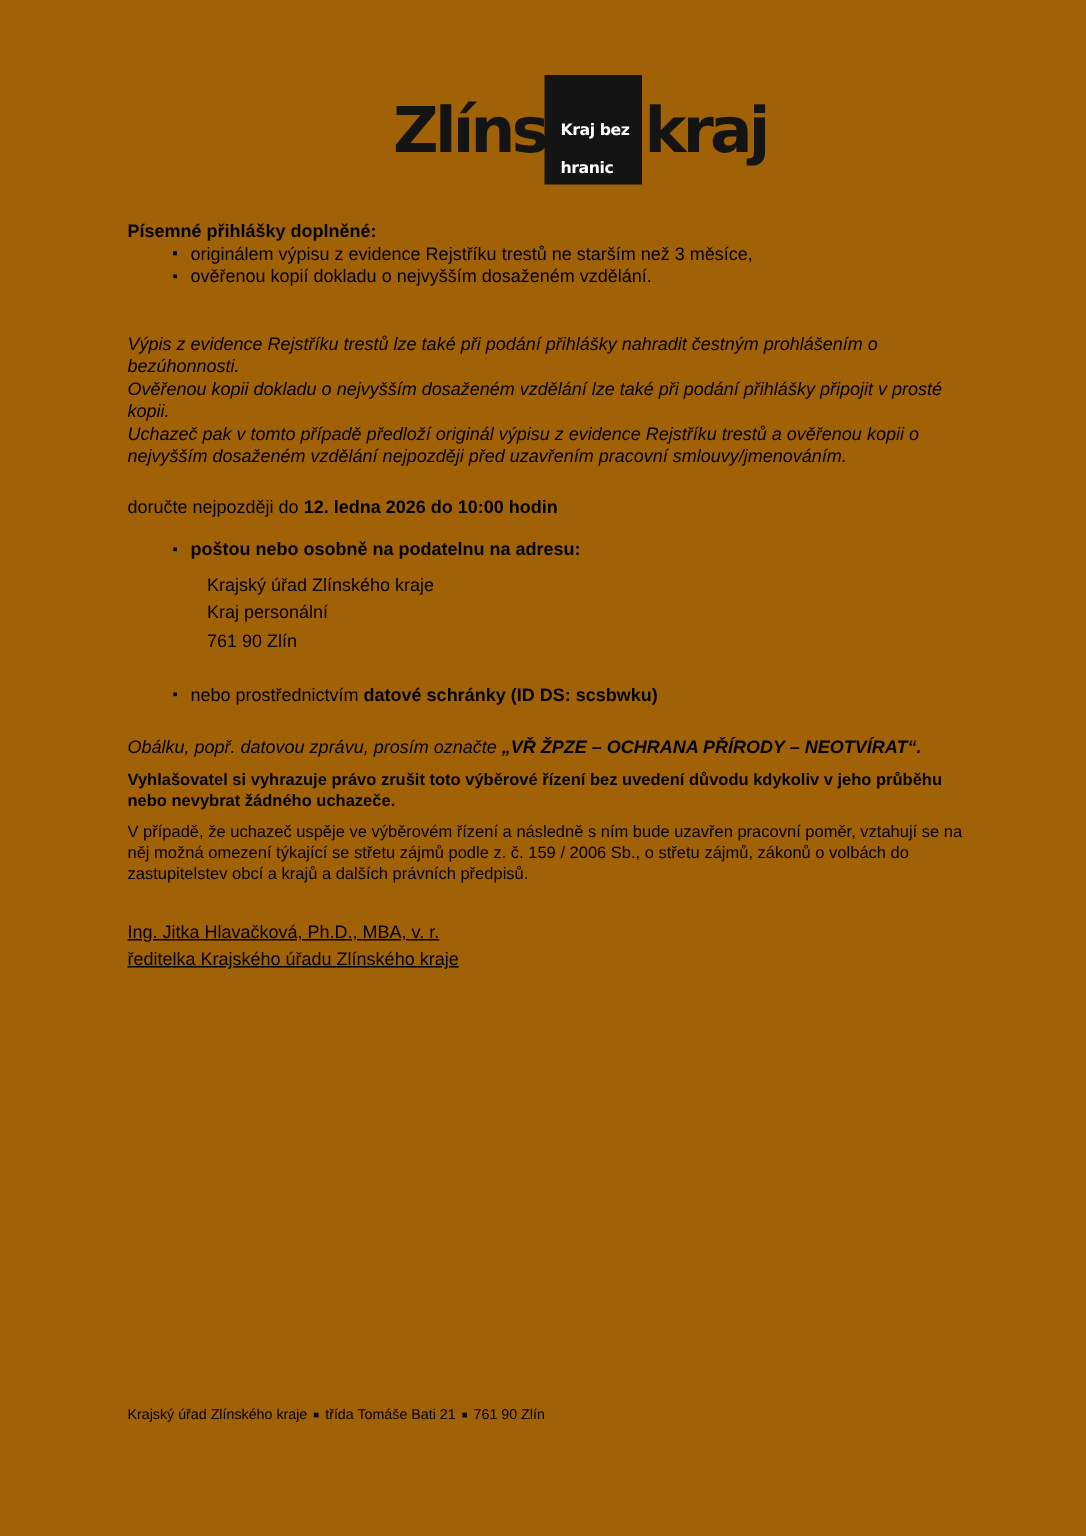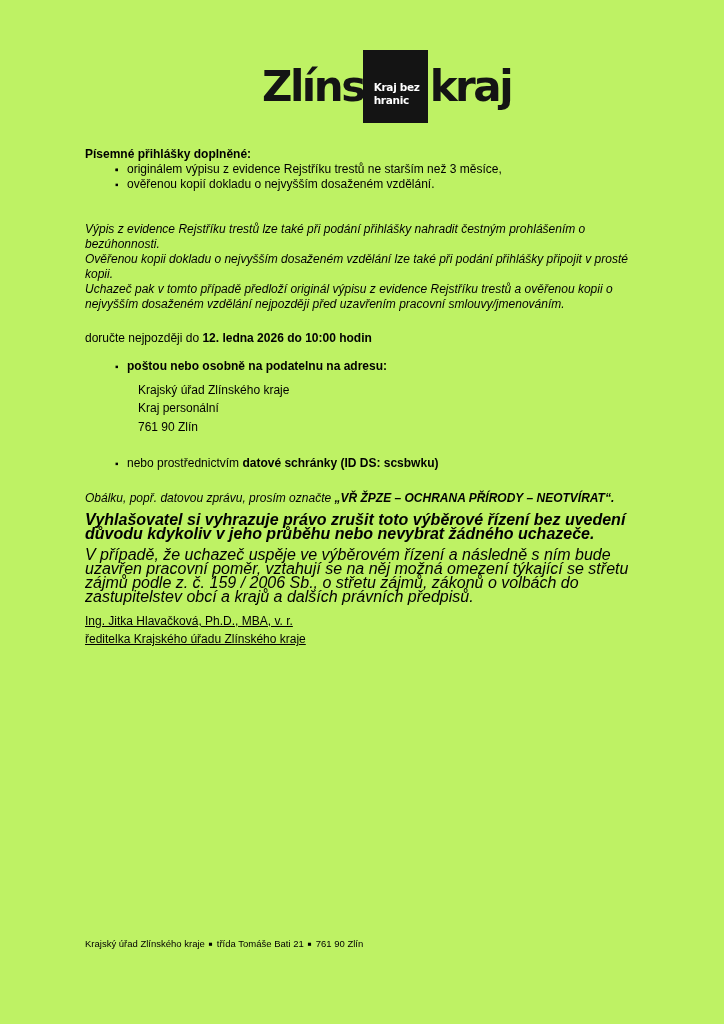--- a/index.html
+++ b/index.html
@@ -7,21 +7,21 @@
   body {
     width: 724px; height: 1024px;
     font-family: "Liberation Sans", sans-serif;
     color: #000000;
     position: relative;
     overflow: hidden;
   }
   .page {
     position: absolute; top: 0; left: 0;
     width: 724px; height: 1024px;
-    background: #bef264;
+    background: #a16207;
   }
   .block {
     position: absolute; left: 85px; width: 557px;
     font-size: 12px; line-height: 15px;
   }
   .b { font-weight: bold; }
   .i { font-style: italic; }
 
   
   .logo {
@@ -34,34 +34,35 @@
     letter-spacing: -2.5px; color: #141414; white-space: nowrap;
   }
   .logo-box {
     width: 65px; height: 73px; background: #141414;
     color: #ffffff; flex: 0 0 auto;
     display: flex; flex-direction: column; justify-content: flex-start;
     padding: 31px 0 0 11px;
     font-family: "DejaVu Sans", sans-serif;
     font-weight: bold; font-size: 10.5px; line-height: 12.5px;
     letter-spacing: -0.3px;
+    gap: 12px;
   }
   .logo-word.left { margin-right: -1px; }
   .logo-word.right { margin-left: 2px; }
 
   
   .li { position: relative; padding-left: 42px; }
   .li .marker {
     position: absolute; left: 30px; top: 0;
     font-size: 10px;
   }
 
   .address { padding-left: 53px; line-height: 18.3px; }
 
-  .small-italic { font-size: 16px; line-height: 14px; font-style: italic; }
+  .small-italic { font-size: 11px; line-height: 14px; }
 
   .signature { line-height: 18px; text-decoration: underline; }
 
   .footer {
     position: absolute; left: 85px; top: 938px;
     font-size: 9.5px; line-height: 12px; white-space: nowrap;
   }
   .footer .sep { font-size: 6.5px; vertical-align: 1px; padding: 0 4px; }
 </style>
 </head>

